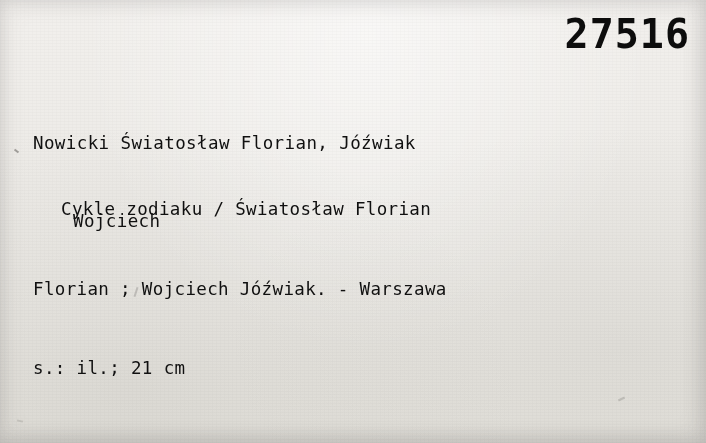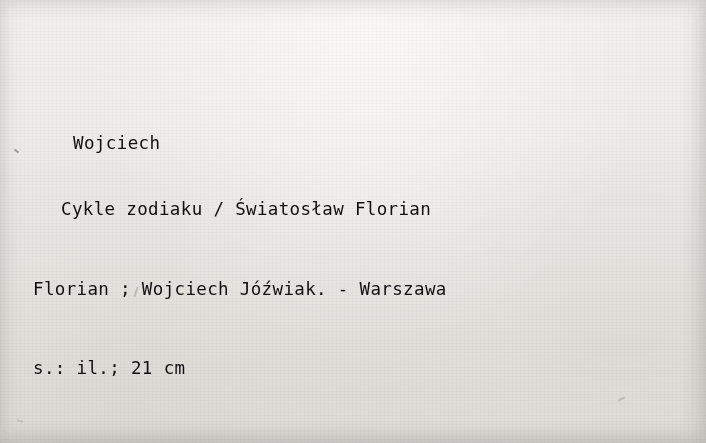--- a/index.html
+++ b/index.html
@@ -100,22 +100,24 @@
   .speck.s3 { left: 618px; top: 398px; width: 7px; height: 2px; transform: rotate(-25deg); opacity:0.45; }
   .speck.s4 { left: 17px; top: 420px; width: 6px; height: 2px; transform: rotate(12deg); opacity:0.35; }
 </style>
 </head>
 <body>
 
 <div class="card">
 
   <div class="grain"></div>
 
+  <div class="catalog-number">27516</div>
 
   <div class="heading-block">
+    <span class="heading-line-1">Nowicki Światosław Florian, Jóźwiak</span>
     <span class="heading-line-2">Wojciech</span>
   </div>
 
   <div class="body-block">
     <span class="body-line indent">Cykle zodiaku / Światosław Florian</span>
     <span class="body-line">Florian ; Wojciech Jóźwiak. - Warszawa</span>
     <span class="body-line">s.: il.; 21 cm</span>
   </div>
 
   <div class="speck s1"></div>

